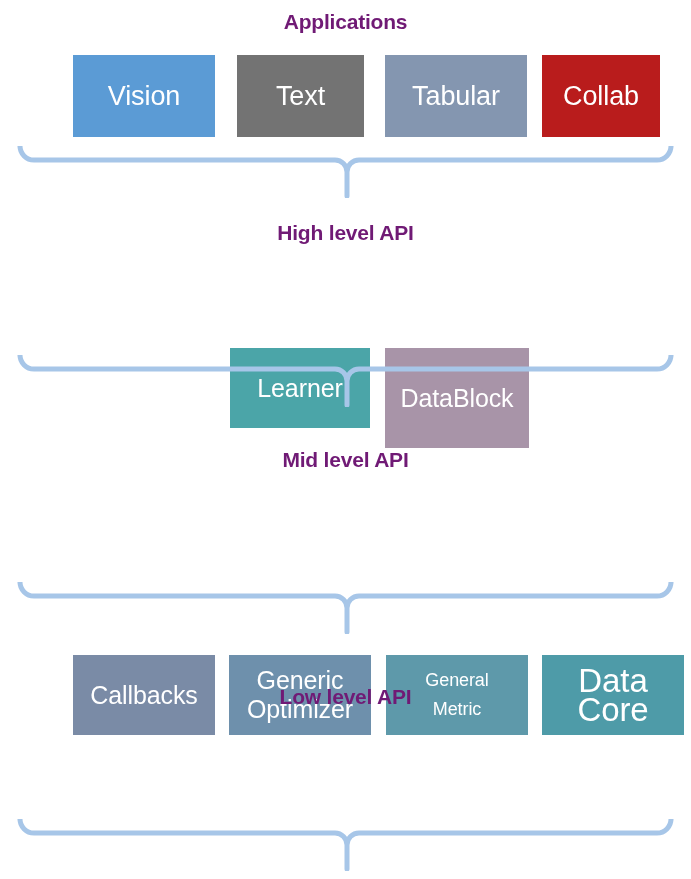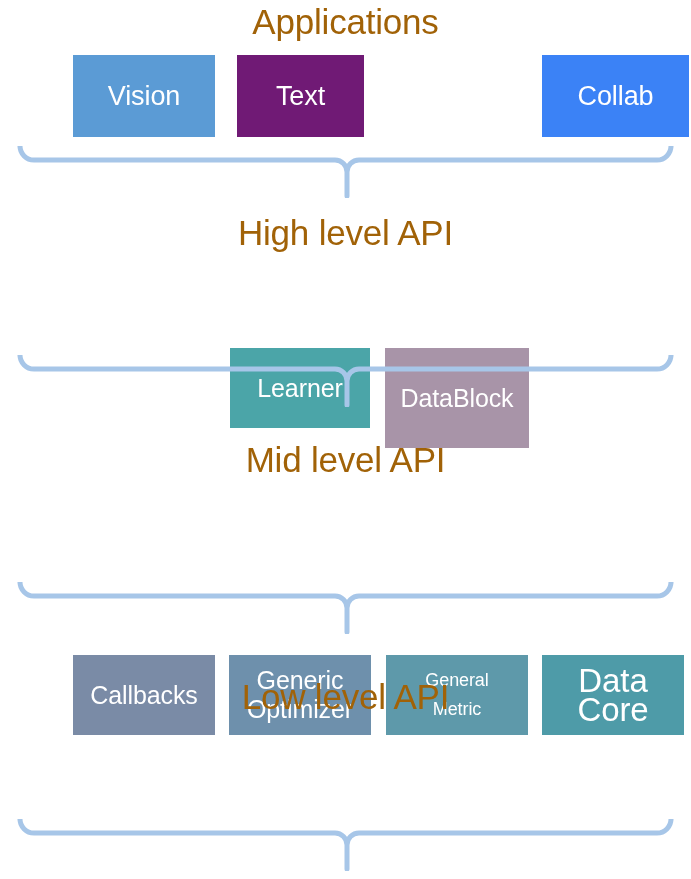--- a/index.html
+++ b/index.html
@@ -20,23 +20,23 @@
     height: 879px;
     background: #ffffff;
   }
   .layer {
     position: absolute;
     left: 0;
     width: 691px;
   }
   .layer-title {
     text-align: center;
-    color: #a16207;
-    font-size: 35px;
-    font-weight: 400;
+    color: #701a75;
+    font-size: 21px;
+    font-weight: 700;
     line-height: 36px;
     letter-spacing: -0.2px;
     font-family: "Liberation Sans", sans-serif;
     white-space: nowrap;
   }
   .box-row {
     position: relative;
     width: 691px;
     margin-left: 32px;
   }
@@ -69,24 +69,27 @@
 </style>
 </head>
 <body>
 
 <div id="diagram">
     <div class="layer layer-title" style="top: 4px;">Applications</div>
     <div class="layer box-row" style="top: 55px; height: 82px;">
       <div class="box" style="left: 41px; top: 0px; width: 142px; height: 82px; background: rgb(91, 155, 213); font-size: 27px;">
         <span>Vision</span>
       </div>
-      <div class="box" style="left: 205px; top: 0px; width: 127px; height: 82px; background: #701a75; font-size: 27px;">
+      <div class="box" style="left: 205px; top: 0px; width: 127px; height: 82px; background: #737373; font-size: 27px;">
         <span>Text</span>
       </div>
-      <div class="box" style="left: 510px; top: 0px; width: 147px; height: 82px; background: #3b82f6; font-size: 27px;">
+      <div class="box" style="left: 353px; top: 0px; width: 142px; height: 82px; background: rgb(132, 150, 176); font-size: 27px;">
+        <span>Tabular</span>
+      </div>
+      <div class="box" style="left: 510px; top: 0px; width: 118px; height: 82px; background: #b91c1c; font-size: 27px;">
         <span>Collab</span>
       </div>
     </div>
     <div class="brace-wrap" style="top: 146px;">
       <svg width="691" height="52" viewBox="0 0 691 52">
         <path d="M 20 1 L 20 0 A 14 14 0 0 0 34 14 L 335 14 A 12 12 0 0 1 347 26 L 347 50 M 347 26 A 12 12 0 0 1 359 14 L 657 14 A 14 14 0 0 0 671 0 L 671 1" fill="none" stroke="#A7C6E8" stroke-width="5" stroke-linecap="round" stroke-linejoin="round"></path>
       </svg>
     </div>
     <div class="layer layer-title" style="top: 215px;">High level API</div>
     <div class="layer box-row" style="top: 266px; height: 80px;">

